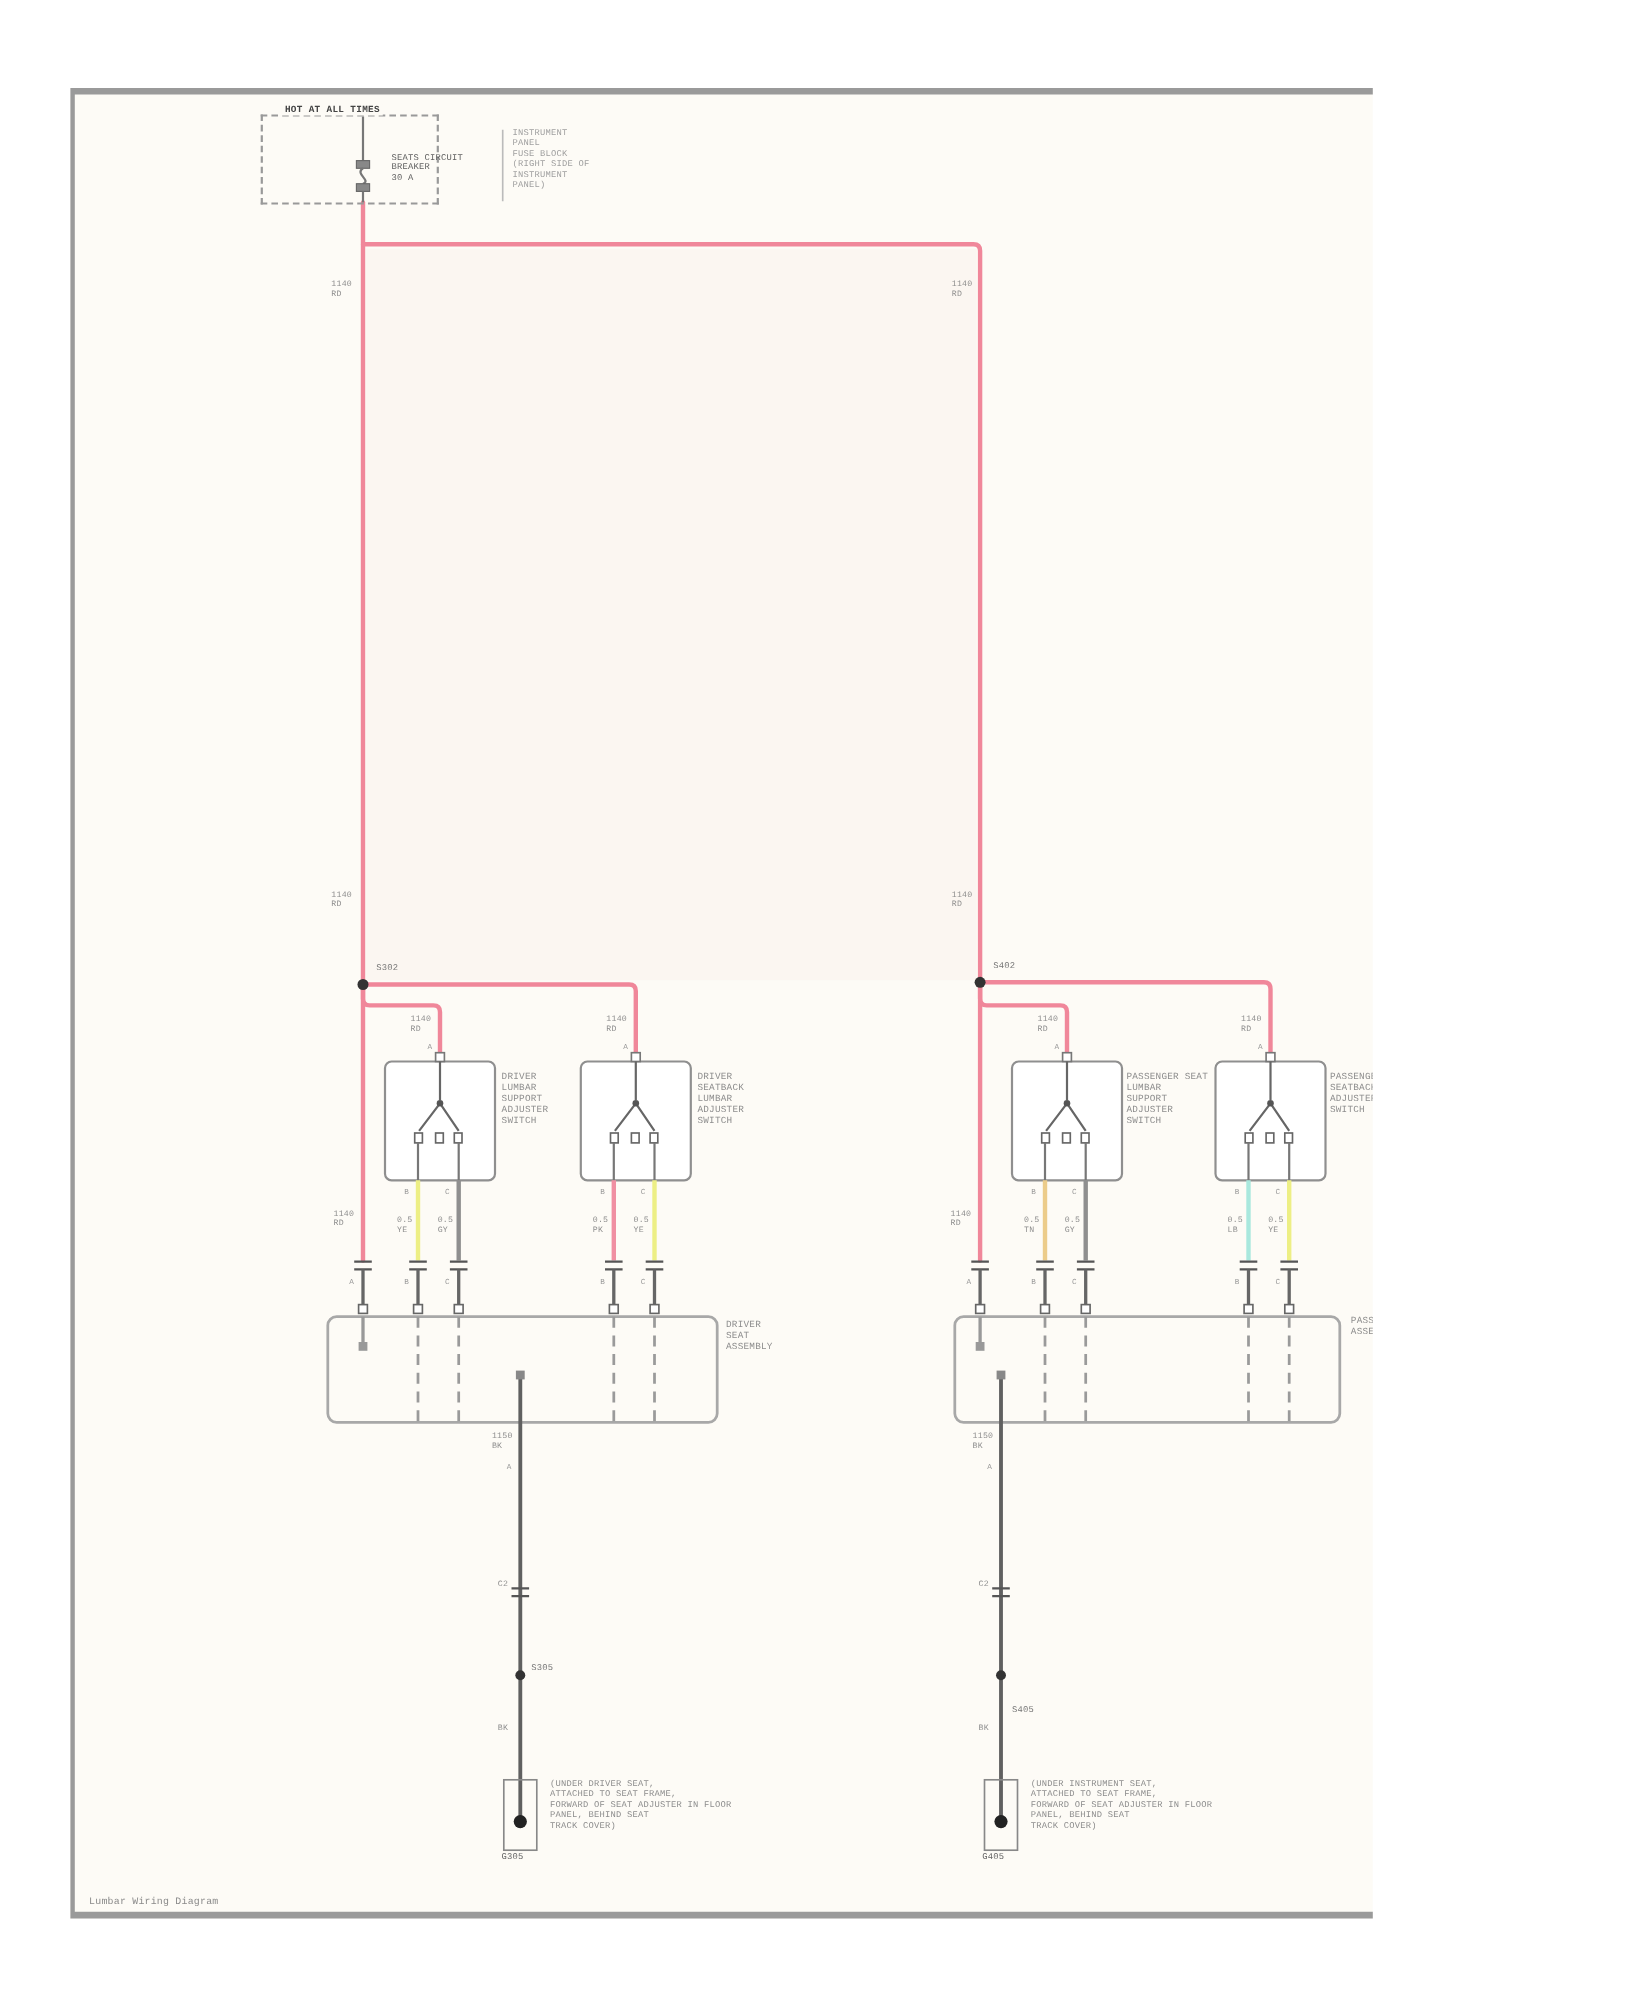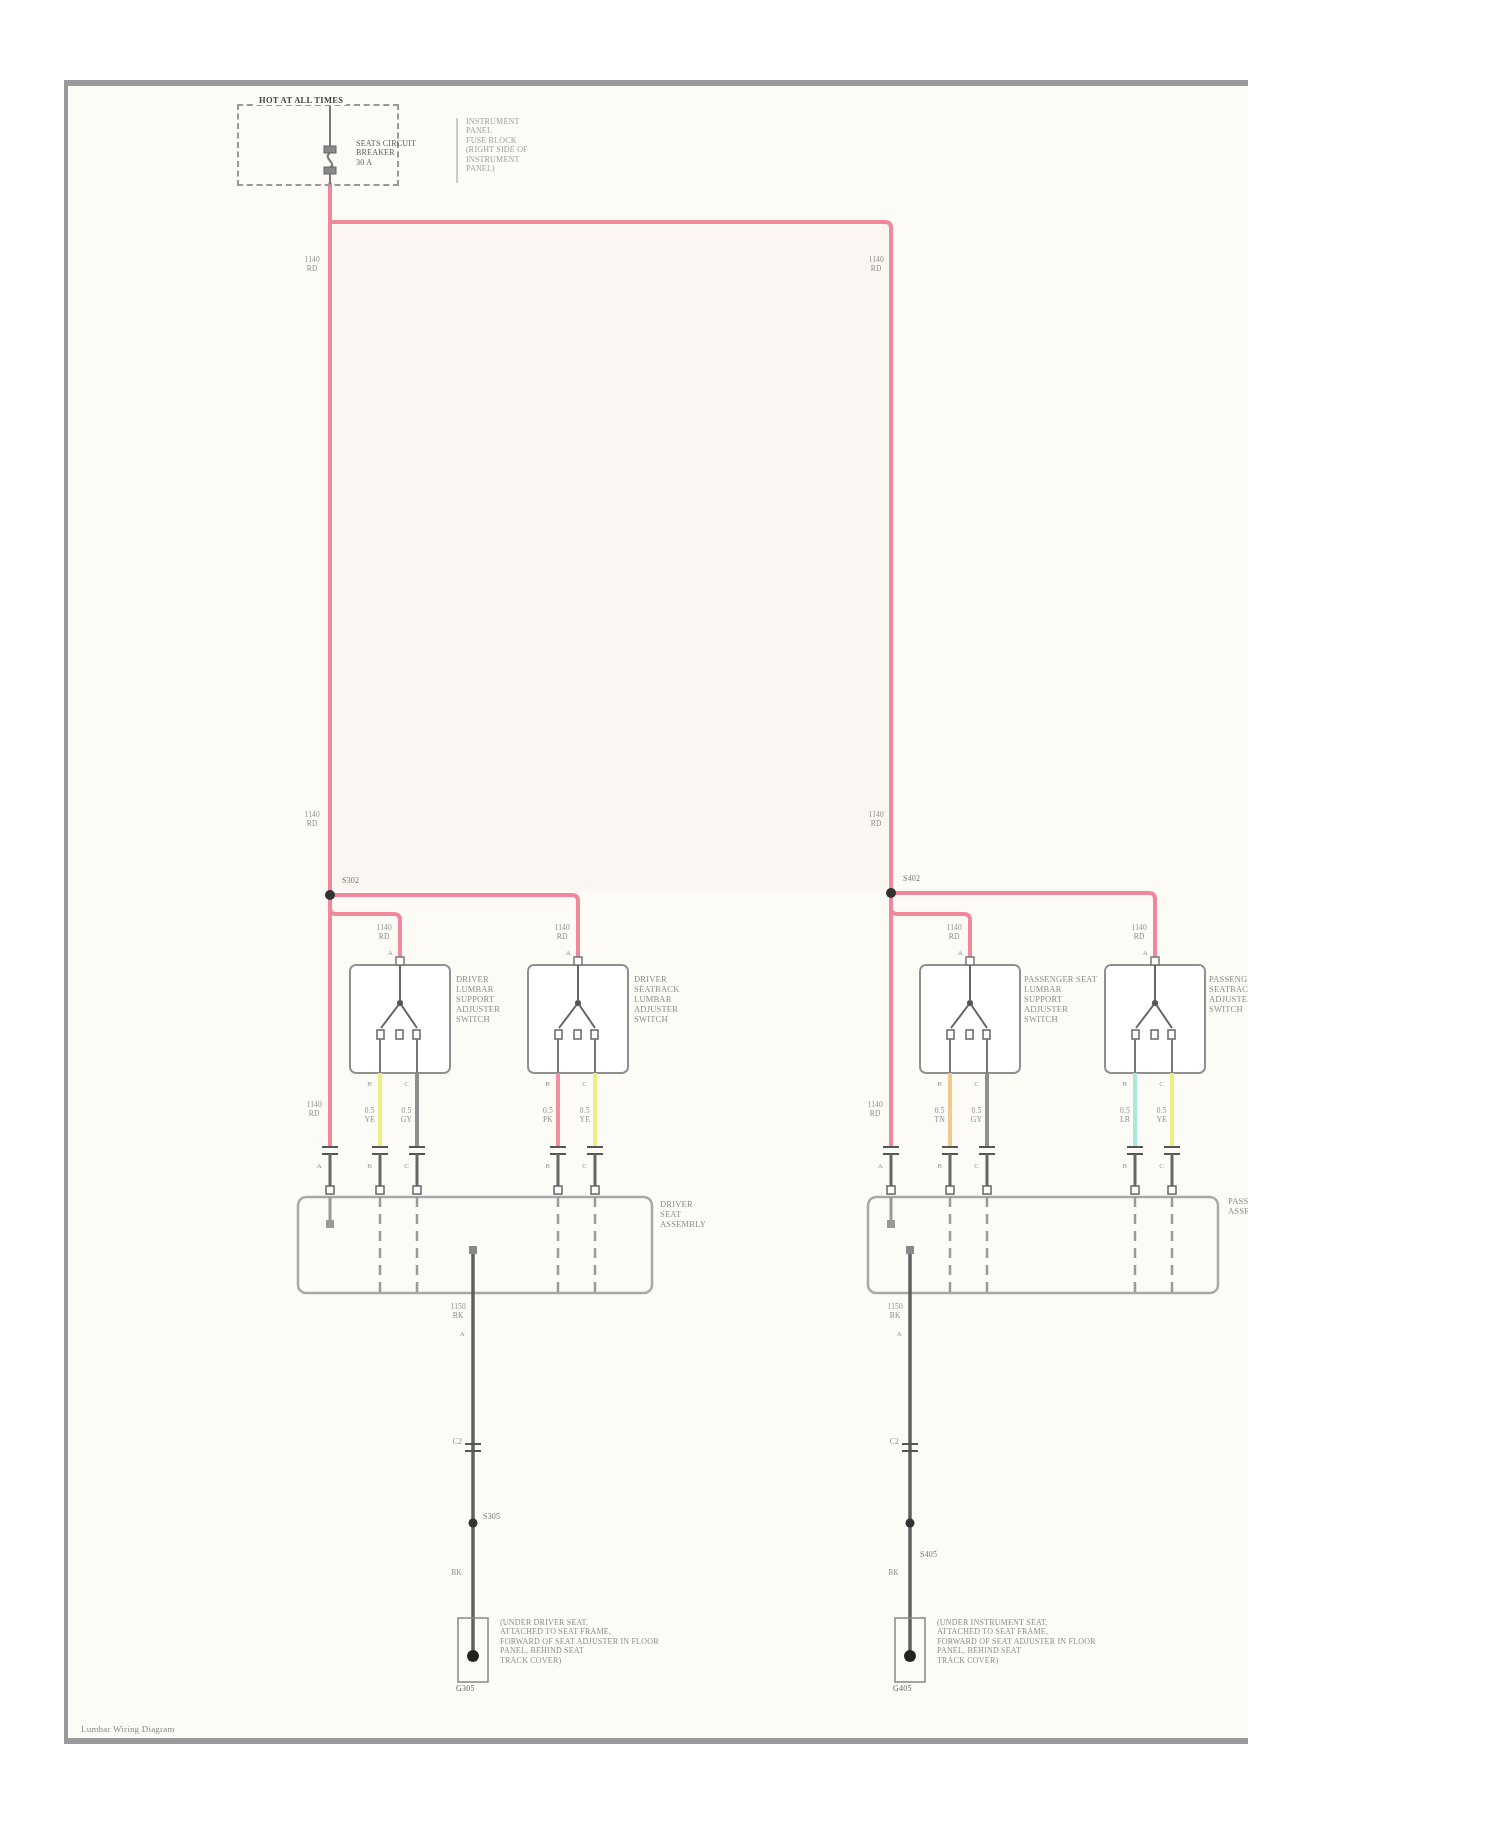--- a/index.html
+++ b/index.html
@@ -1,28 +1,28 @@
 <!DOCTYPE html>
 <html><head>
 <meta charset="utf-8">
 <style>
   html,body{margin:0;padding:0;background:#ffffff;}
   #stage{position:relative;width:1248px;height:1828px;background:#ffffff;overflow:hidden;
-         font-family:Liberation Serif, serif;}
+         font-family:Liberation Mono, monospace;}
   #frame{position:absolute;left:64px;top:80px;width:1344px;height:1664px;
          border:4px solid #9a9a9a;border-top-width:6px;border-bottom-width:6px;
          background:#fdfbf6;box-sizing:border-box;}
   #diagram{position:absolute;left:0;top:0;width:1500px;height:1828px;filter:blur(0.55px);}
   svg{position:absolute;left:0;top:0;}
   .lbl{position:absolute;white-space:pre;line-height:1.18;color:#8e8e8e;font-size:8.5px;letter-spacing:0.2px;}
   .dark{color:#5f5f5f;}
   .faint{color:#a0a0a0;}
   .tiny{font-size:7.5px;line-height:1.2;}
   .pin{font-size:7px;color:#999;}
-  .ra{transform:translateX(-100%);text-align:center;}
+  .ra{transform:translateX(-100%);text-align:left;}
   .banner{font-size:8.5px;color:#444;background:#fdfbf6;padding:0 3px;font-weight:bold;letter-spacing:0.3px;}
   .dashedbox{position:absolute;border:2px dashed #999;background:transparent;}
   .caption{font-size:9px;color:#8a8a8a;}
   .gcode{font-size:8px;color:#666;}
   .splice{font-size:8px;color:#777;}
 </style>
 </head>
 <body>
 
 <div id="stage">

